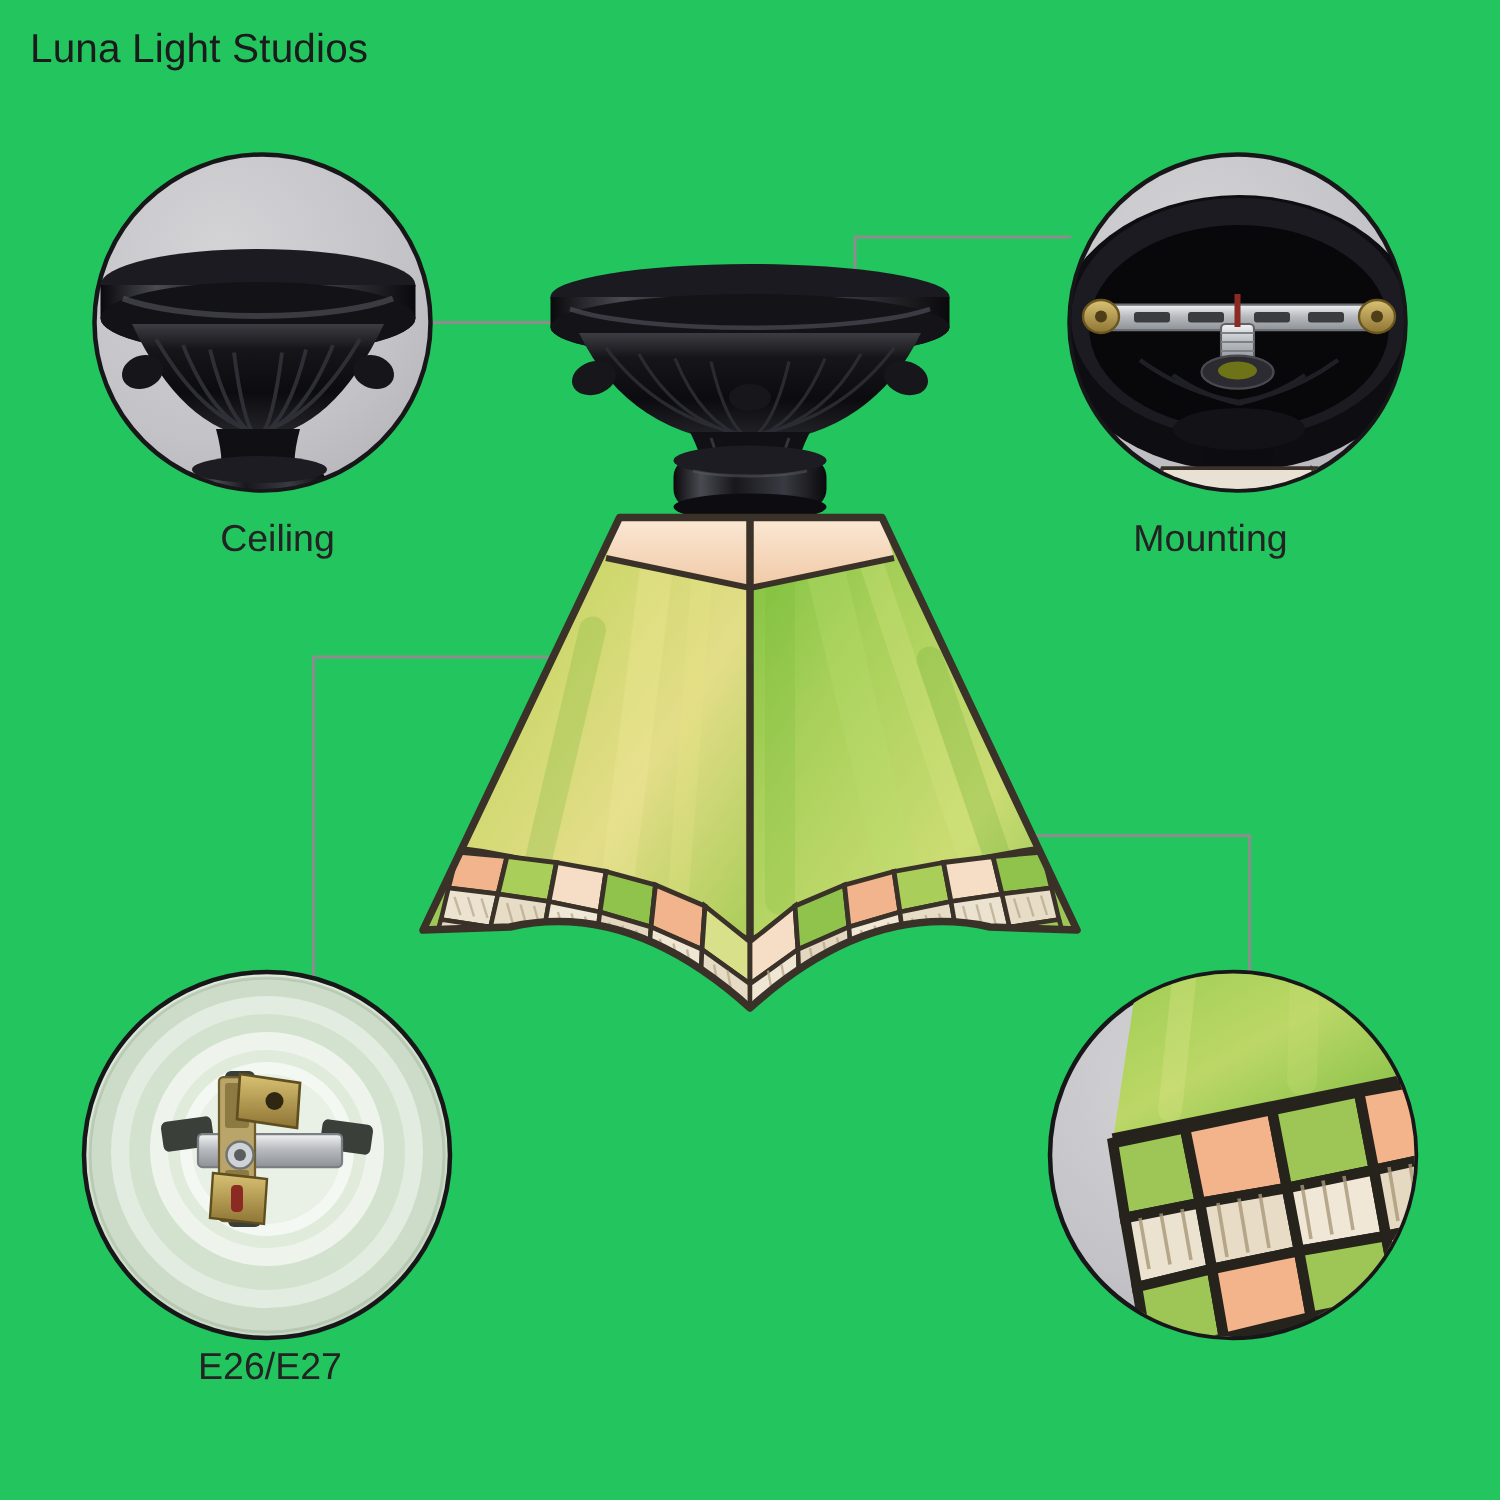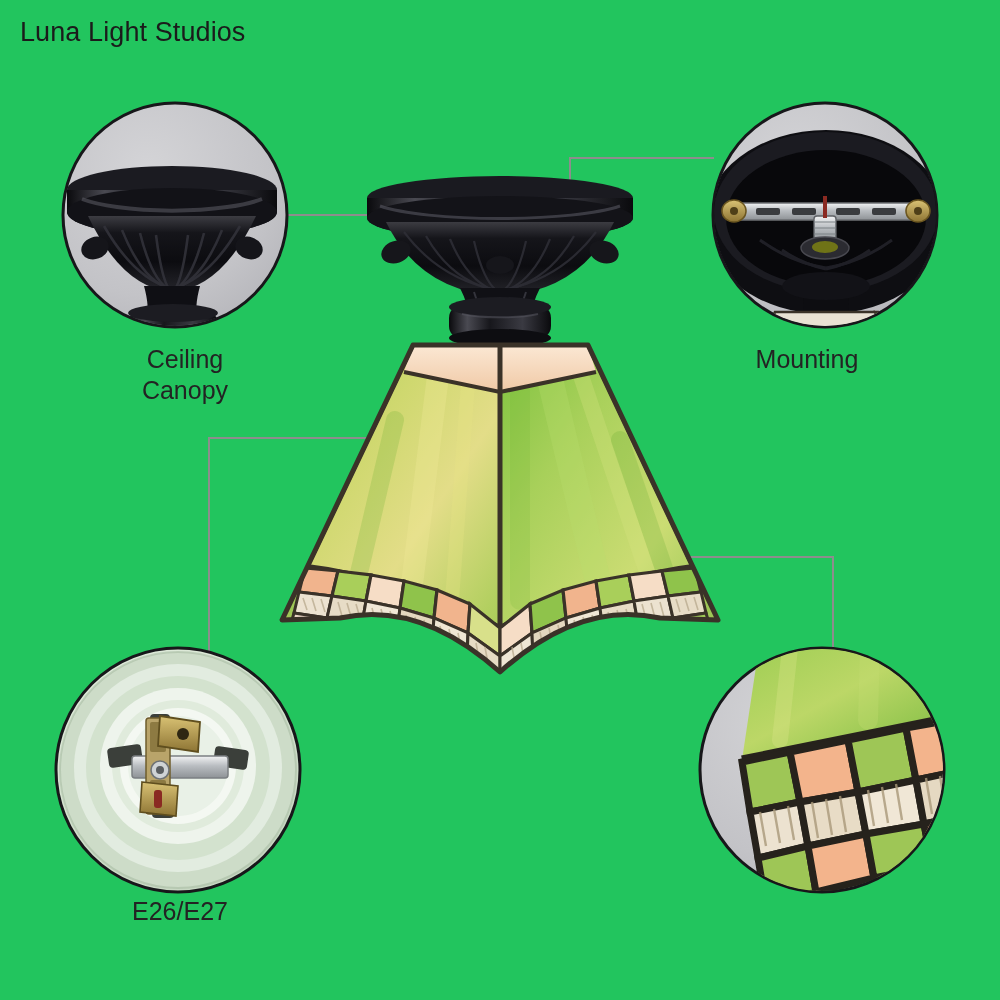--- a/index.html
+++ b/index.html
@@ -456,21 +456,20 @@
         </g>
 
         <path d="M 740 892 Q 830 930 960 878" fill="none" stroke="#26221c" stroke-width="9"></path>
         <path d="M 740 892 Q 830 930 960 878 L 960 960 L 700 960 Z" fill="#c3c3c7"></path>
       </g>
     </g>
   </svg>
 
   <div class="callout-label" id="label-canopy">
     <span>Ceiling</span>
-    <span>Canopy</span>
   </div>
 
   <div class="callout-label" id="label-bracket">
     <span>Mounting</span>
   </div>
 
   <div class="callout-label" id="label-bulb">
     <span>E26/E27</span>
   </div>
 

